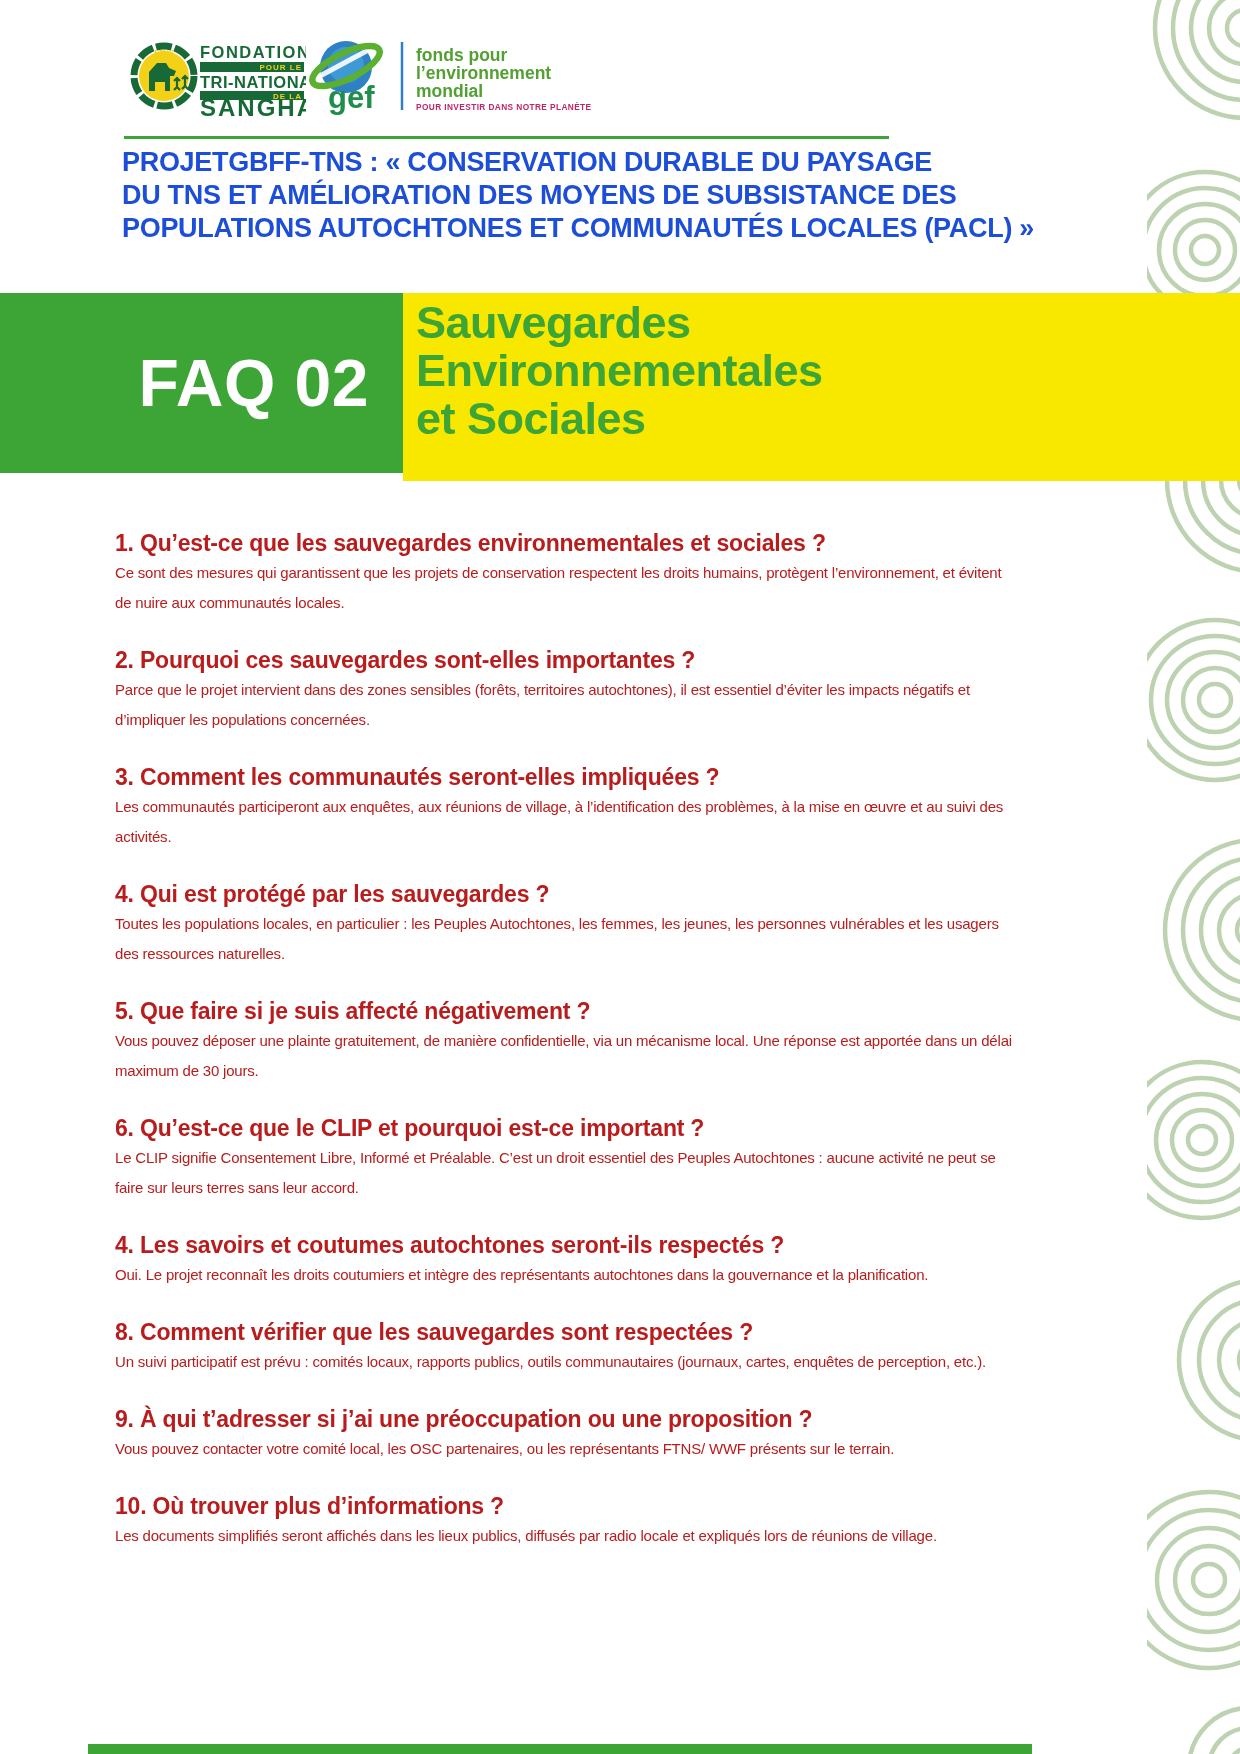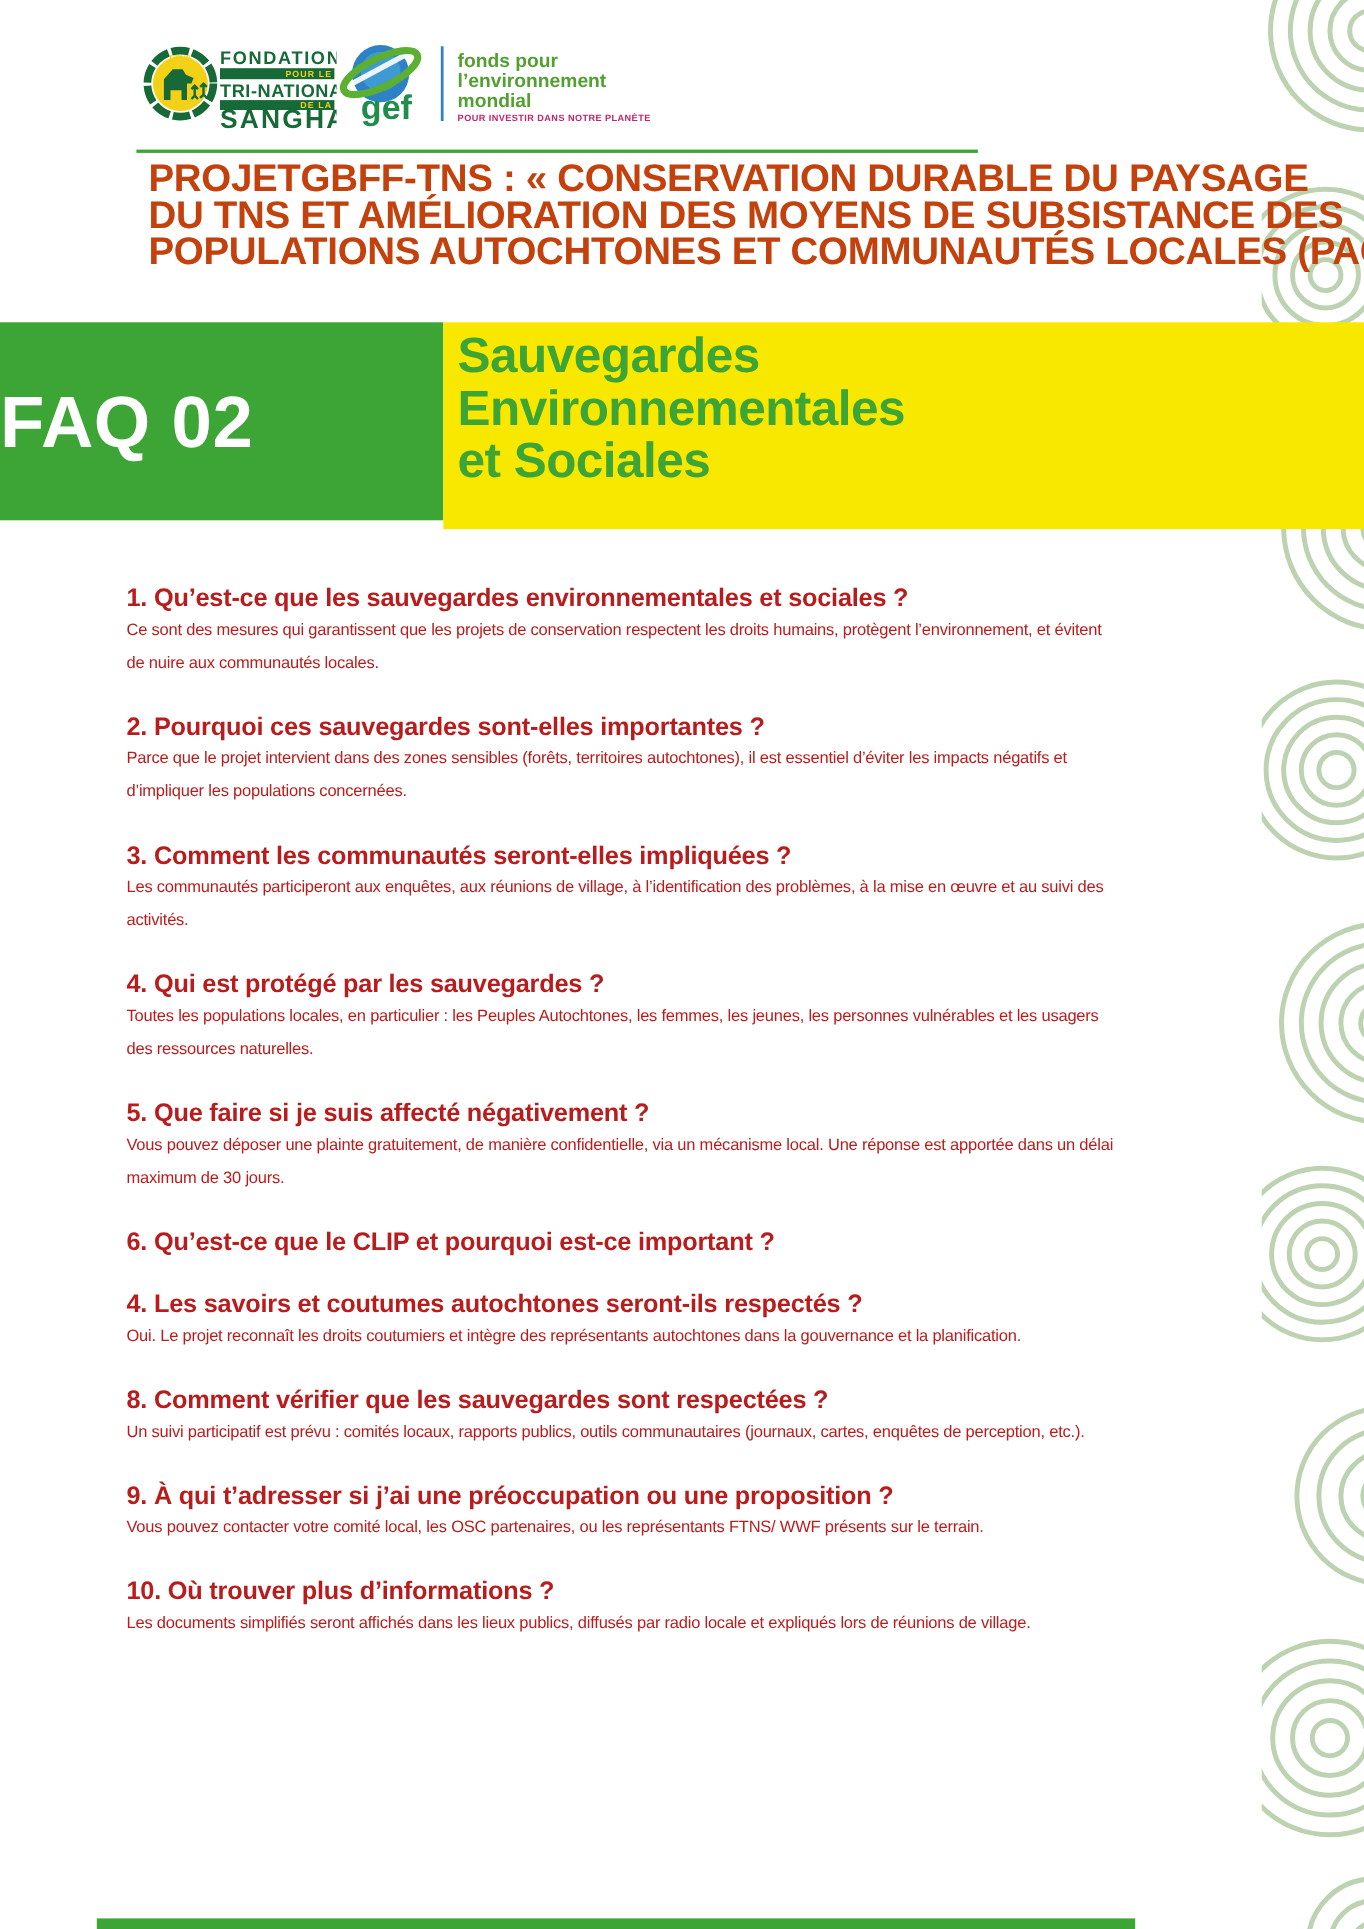--- a/index.html
+++ b/index.html
@@ -18,29 +18,29 @@
   .logos {
     position:absolute; top:34px; left:124px; height:84px;
     display:flex; align-items:center; z-index:1;
   }
   
   .rule {
     position:absolute; top:136px; left:124px; width:765px; height:3px;
     background:#3CA536; z-index:1;
   }
   .doc-title {
-    position:absolute; top:146px; left:135px; width:1000px;
-    font-weight:700; font-size:35px; line-height:33px; color:#c2410c;
+    position:absolute; top:146px; left:122px; width:1000px;
+    font-weight:700; font-size:27px; line-height:33px; color:#1d4ed8;
     letter-spacing:-0.3px; white-space:nowrap; z-index:1;
   }
   
   .banner { position:absolute; top:293px; left:0; width:1240px; height:188px; z-index:2; }
   .banner-green {
     position:absolute; left:0; top:0; width:403px; height:180px;
-    background:#3CA536; display:flex; align-items:center; 
+    background:#3CA536; display:flex; align-items:center; justify-content:flex-end;
     padding-right:34px;
   }
   .faq-number {
     color:#ffffff; font-weight:700; font-size:66px; letter-spacing:0.5px;
   }
   .banner-yellow {
     position:absolute; left:403px; top:0; width:837px; height:188px;
     background:#F8E800; padding:6px 15px 0 13px;
   }
   .banner-yellow div {
@@ -185,20 +185,21 @@
     <section class="faq-item">
       <h2 class="q">4. Qui est protégé par les sauvegardes ?</h2>
       <p class="a">Toutes les populations locales, en particulier : les Peuples Autochtones, les femmes, les jeunes, les personnes vulnérables et les usagers des ressources naturelles.</p>
     </section>
     <section class="faq-item">
       <h2 class="q">5. Que faire si je suis affecté négativement ?</h2>
       <p class="a">Vous pouvez déposer une plainte gratuitement, de manière confidentielle, via un mécanisme local. Une réponse est apportée dans un délai maximum de 30 jours.</p>
     </section>
     <section class="faq-item">
       <h2 class="q">6. Qu’est-ce que le CLIP et pourquoi est-ce important ?</h2>
+      <p class="a">Le CLIP signifie Consentement Libre, Informé et Préalable. C’est un droit essentiel des Peuples Autochtones : aucune activité ne peut se faire sur leurs terres sans leur accord.</p>
     </section>
     <section class="faq-item">
       <h2 class="q">4. Les savoirs et coutumes autochtones seront-ils respectés ?</h2>
       <p class="a">Oui. Le projet reconnaît les droits coutumiers et intègre des représentants autochtones dans la gouvernance et la planification.</p>
     </section>
     <section class="faq-item">
       <h2 class="q">8. Comment vérifier que les sauvegardes sont respectées ?</h2>
       <p class="a">Un suivi participatif est prévu : comités locaux, rapports publics, outils communautaires (journaux, cartes, enquêtes de perception, etc.).</p>
     </section>
     <section class="faq-item">

